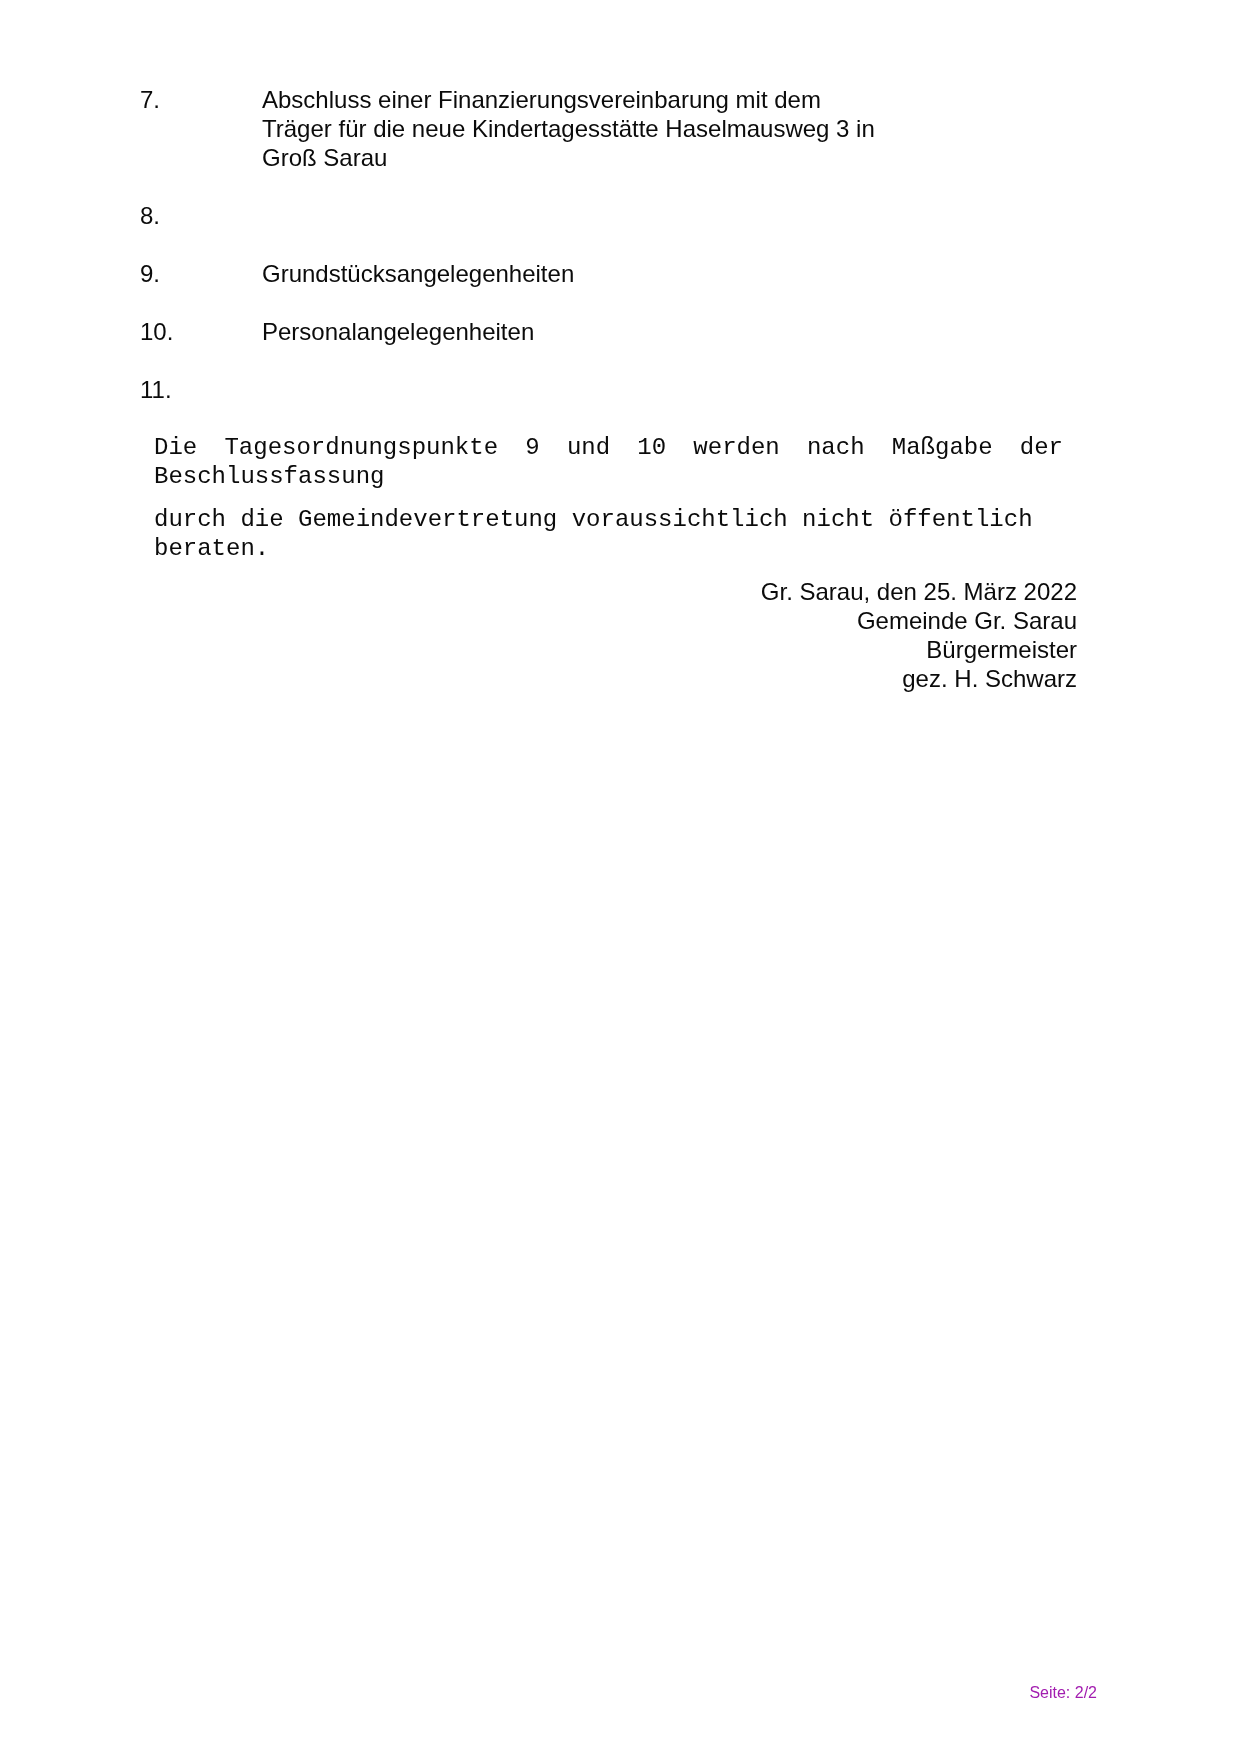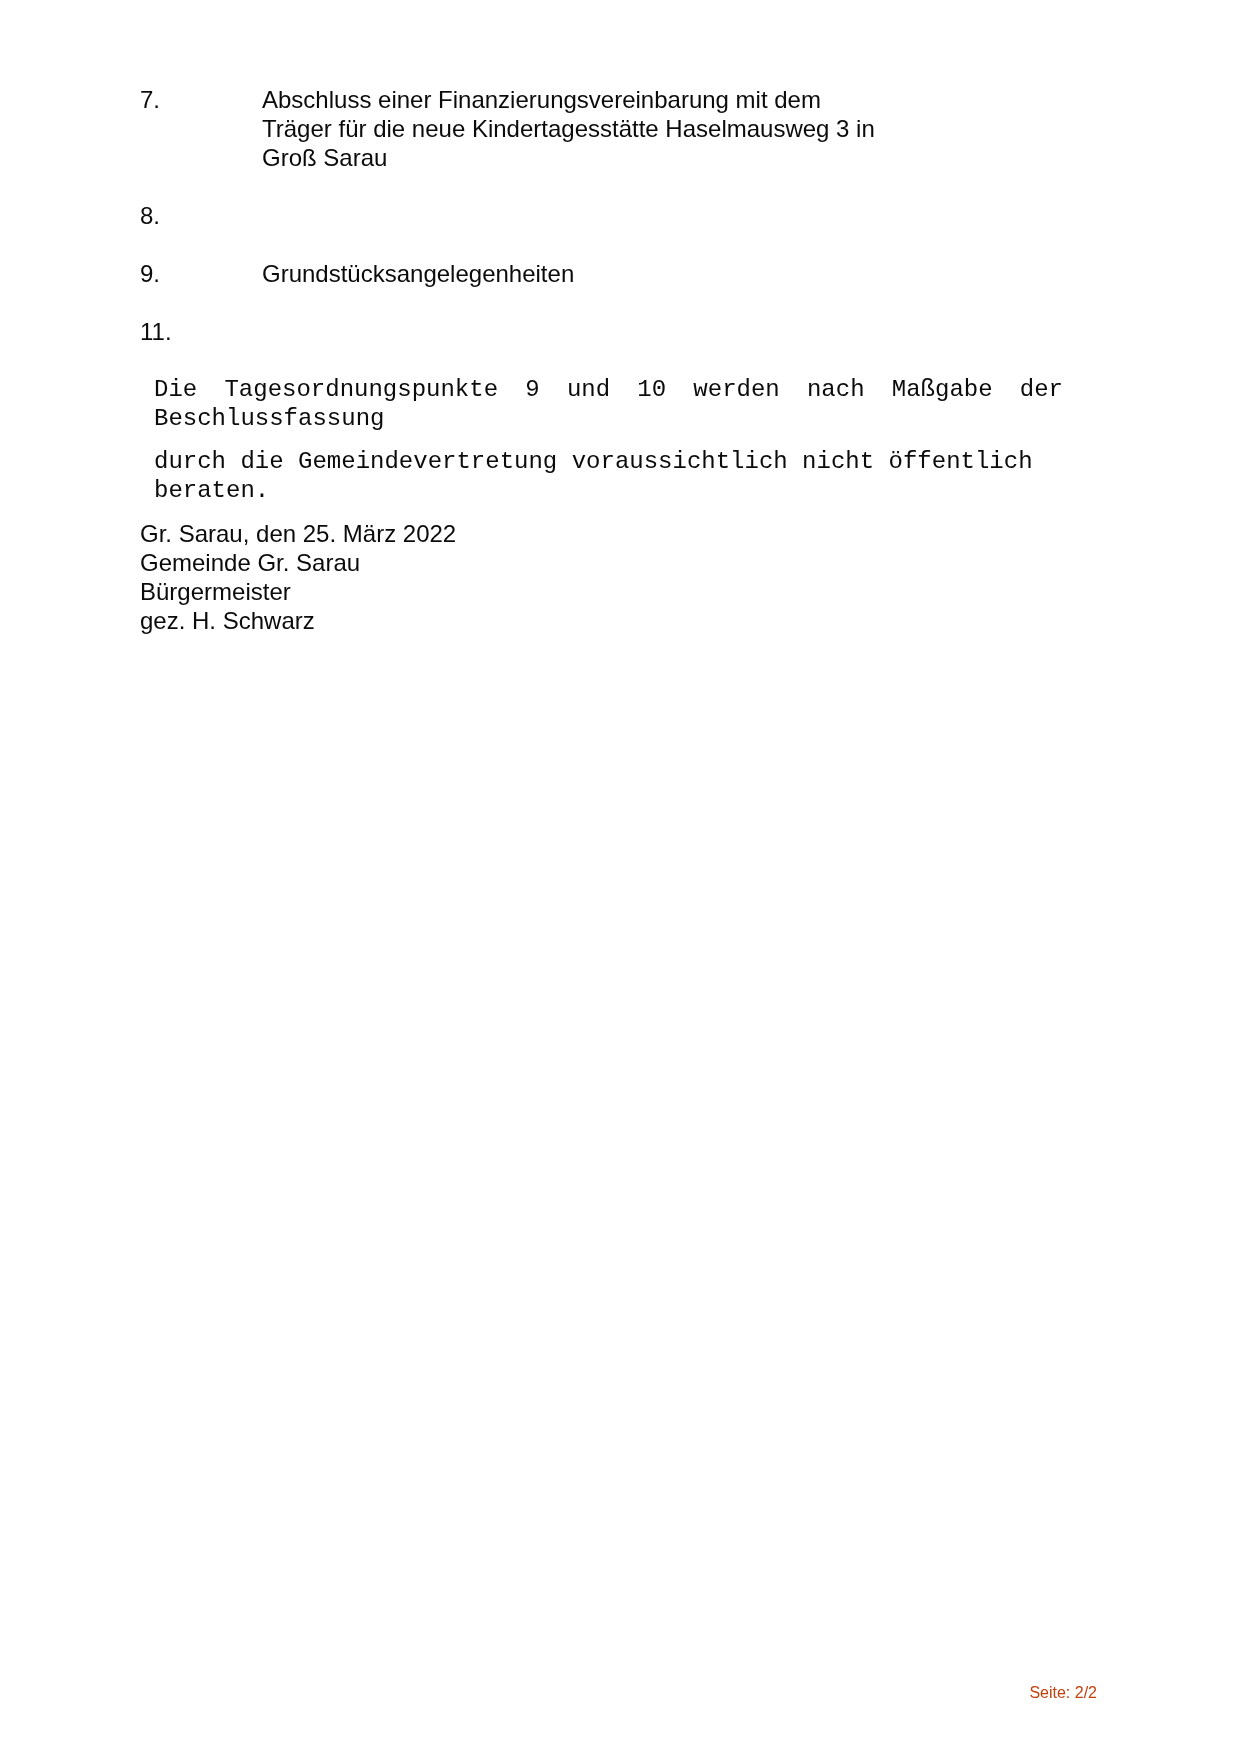--- a/index.html
+++ b/index.html
@@ -41,31 +41,32 @@
   .note-line {
     margin: 14px;
     font-family: Liberation Mono, monospace;
   }
   .note-line.justified {
     text-align: justify;
     text-align-last: justify;
   }
   .signature {
     margin-top: 13px;
+    text-align: right;
   }
   .signature p {
     margin: 0;
   }
   .page-footer {
     position: absolute;
     top: 1683px;
     right: 143px;
     font-size: 16px;
     line-height: 19px;
-    color: #c2410c;
+    color: #a21caf;
   }
 </style>
 </head>
 <body>
 
 <div class="page">
 
   <main class="content">
 
     <section id="agenda-list">
@@ -78,20 +79,24 @@
 
   <div class="agenda-item">
     <span class="agenda-num">8.</span>
   </div>
 
   <div class="agenda-item">
     <span class="agenda-num">9.</span>
     <span class="agenda-text">Grundstücksangelegenheiten</span>
   </div>
 
+  <div class="agenda-item">
+    <span class="agenda-num">10.</span>
+    <span class="agenda-text">Personalangelegenheiten</span>
+  </div>
 
   <div class="agenda-item">
     <span class="agenda-num">11.</span>
   </div>
 
 </section>
 
     <p class="note-line justified">Die Tagesordnungspunkte 9 und 10 werden nach Maßgabe der Beschlussfassung</p>
     <p class="note-line">durch die Gemeindevertretung voraussichtlich nicht öffentlich beraten.</p>
 

